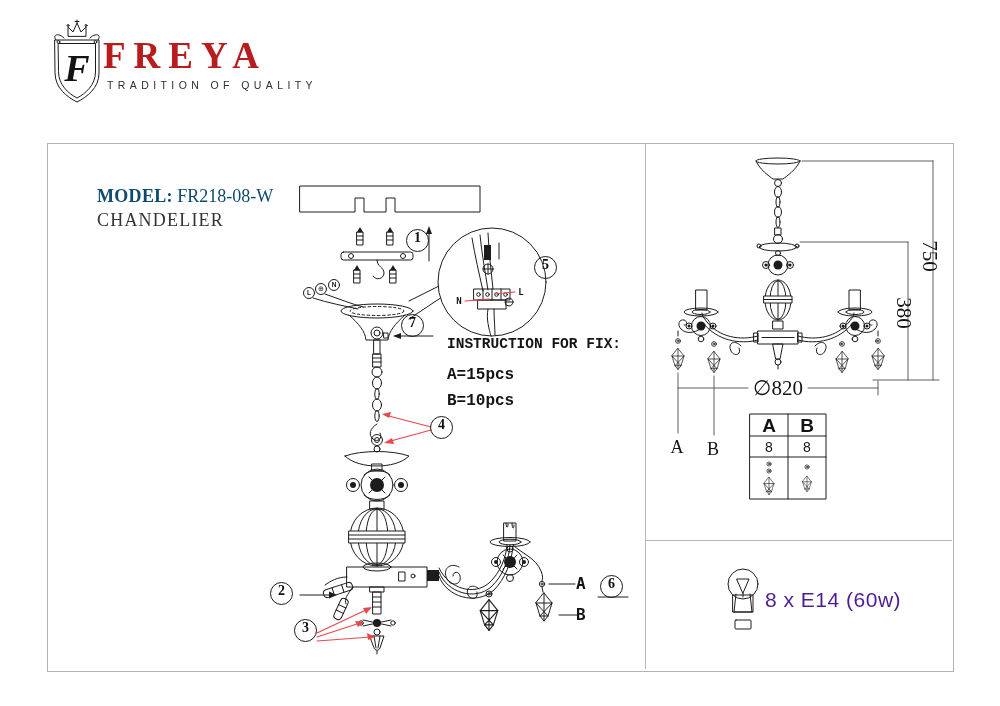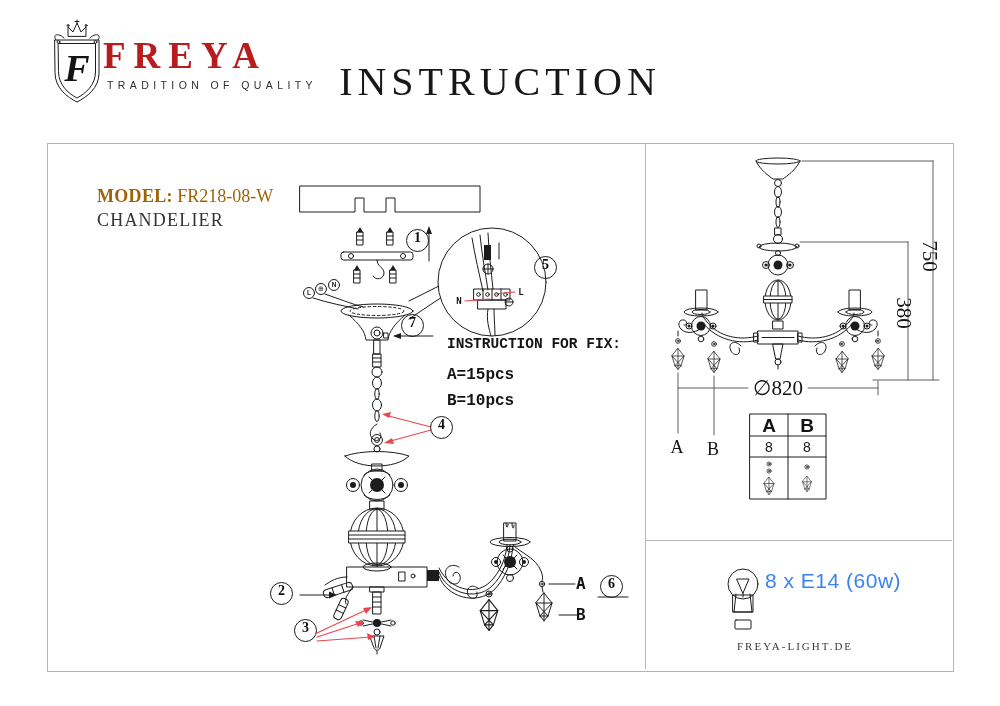--- a/index.html
+++ b/index.html
@@ -9,28 +9,28 @@
   
   .brand{left:103px;top:37px;font:700 37px/1 "Liberation Serif",serif;letter-spacing:8px;color:#b91c1c;}
   .tagline{left:107px;top:80px;font:400 10.5px/1 "Liberation Sans",sans-serif;letter-spacing:4.4px;color:#2a2f33;}
   .title{left:310px;top:60px;width:380px;text-align:center;font:400 40px/1.1 "Liberation Serif",serif;
          letter-spacing:5px;color:#16181a;}
   
   .frame{left:47px;top:143px;width:905px;height:527px;border:1px solid #b3b3b3;}
   .vdiv{left:645px;top:144px;width:1px;height:525px;background:#b6b6b6;}
   .hdiv{left:646px;top:540px;width:306px;height:1px;background:#b6b6b6;}
   
-  .model{left:97px;top:186px;font:400 18px/1.2 "Liberation Serif",serif;color:#a16207;}
+  .model{left:97px;top:186px;font:400 18px/1.2 "Liberation Serif",serif;color:#0c4a6e;}
   .model b{font-weight:700;letter-spacing:.3px;}
   .prodtype{left:97px;top:210px;font:400 18px/1.2 "Liberation Serif",serif;letter-spacing:1.2px;color:#343434;text-align:center;}
   
   .callout{position:absolute;width:21px;height:21px;border:1.6px solid #1b1b1b;border-radius:50%;
            text-align:center;line-height:20px;font:600 14px "Liberation Serif",serif;color:#101010;}
   .part-label{position:absolute;font:700 16px "DejaVu Sans Mono",monospace;color:#111;}
-  .bulbspec{left:765px;top:569px;font:400 21px "Liberation Sans",sans-serif;letter-spacing:.5px;color:#3b82f6;}
+  .bulbspec{left:765px;top:588px;font:400 21px "Liberation Sans",sans-serif;letter-spacing:.5px;color:#4c1d95;}
   .website{left:645px;top:640px;width:300px;text-align:center;font:400 11px "Liberation Serif",serif;
            letter-spacing:2px;color:#3a3a3a;}
   
   .diagram path,.diagram line,.diagram circle,.diagram ellipse,.diagram rect,.diagram polygon,.diagram polyline{
       fill:none;stroke:#1c1c1c;stroke-width:1;stroke-linecap:round;stroke-linejoin:round;}
   .diagram .f{fill:#1c1c1c;stroke:none;}
   .diagram .w{fill:#ffffff;}
   .diagram .red{stroke:#e8474d;stroke-width:1.2;}
   .diagram .redf{fill:#e8474d;stroke:none;}
   .diagram .dim{stroke:#4d4d4d;stroke-width:.9;}
@@ -54,21 +54,20 @@
     <g>
       <path d="M13,22 L57,22 L57,55 C57,70 45,79 35,84 C25,79 13,70 13,55 Z" stroke-width="1.6"></path>
       <path d="M16.5,25.5 L53.5,25.5 L53.5,54 C53.5,67 43.5,75.5 35,80 C26.5,75.5 16.5,67 16.5,54 Z"></path>
       <circle cx="16.5" cy="24" r="1.4"></circle>
         <circle cx="53.5" cy="24" r="1.4"></circle>
     </g>
     <text x="35" y="63" text-anchor="middle" style="font:italic 700 38px 'Liberation Serif',serif">F</text>
   </svg>
   <div class="abs brand">FREYA</div>
   <div class="abs tagline">TRADITION OF QUALITY</div>
-  <div class="abs title">INSTRUCTION</div>
 
   <div class="abs frame"></div>
   <div class="abs vdiv"></div>
   <div class="abs hdiv"></div>
 
   <div class="abs model">
     <b>MODEL:</b>
     <span>FR218-08-W</span>
   </div>
   <div class="abs prodtype">CHANDELIER</div>
@@ -430,15 +429,14 @@
   <span class="callout" style="left:294px;top:619px">3</span>
   <span class="callout" style="left:430px;top:416px">4</span>
   <span class="callout" style="left:534px;top:256px">5</span>
   <span class="callout" style="left:600px;top:575px">6</span>
   <span class="callout" style="left:401px;top:314px">7</span>
 
   <span class="part-label" style="left:576px;top:574px">A</span>
   <span class="part-label" style="left:576px;top:605px">B</span>
 
   <div class="abs bulbspec">8 x E14 (60w)</div>
-  <div class="abs website">FREYA-LIGHT.DE</div>
 
 </div>
 
 </body></html>

